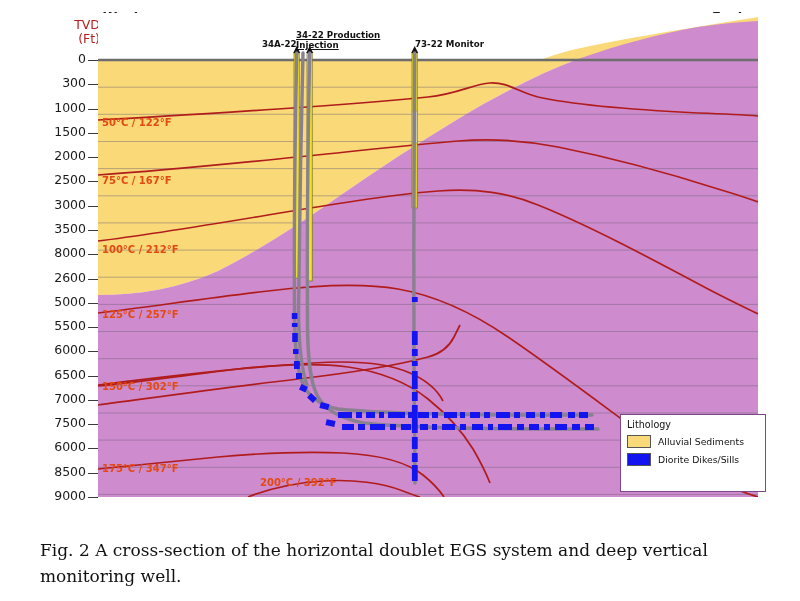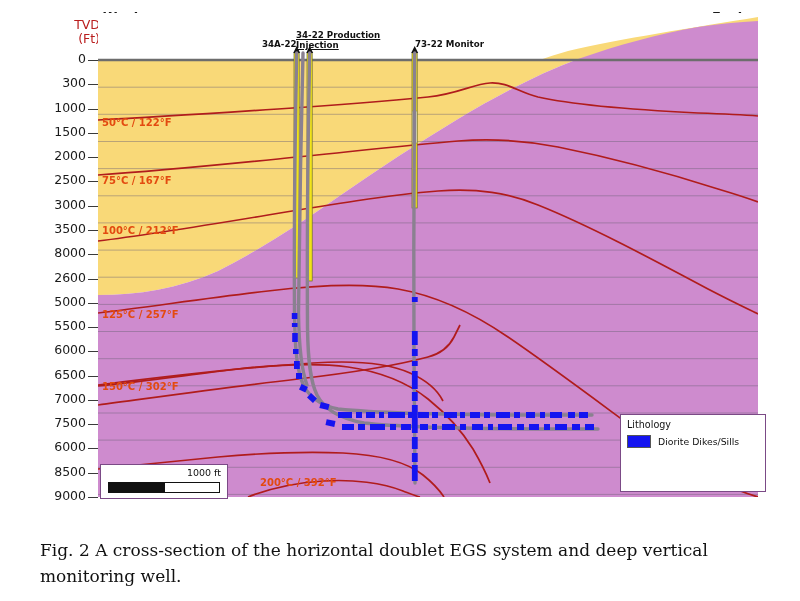--- a/index.html
+++ b/index.html
@@ -352,41 +352,39 @@
   </div>
 
   <div class="well-label" id="lbl-34a">34A-22</div>
   <div class="well-label" id="lbl-3422">34-22 Production
 Injection</div>
   <div class="well-label" id="lbl-7322">73-22 Monitor</div>
 
   <div id="temp-labels">
         <div class="temp-label" style="left: 102px; top: 117px;">50°C / 122°F</div>
         <div class="temp-label" style="left: 102px; top: 175px;">75°C / 167°F</div>
-        <div class="temp-label" style="left: 102px; top: 225px;">100°C / 212°F</div>
+        <div class="temp-label" style="left: 102px; top: 244px;">100°C / 212°F</div>
         <div class="temp-label" style="left: 102px; top: 309px;">125°C / 257°F</div>
         <div class="temp-label" style="left: 102px; top: 381px;">150°C / 302°F</div>
         <div class="temp-label" style="left: 102px; top: 463px;">175°C / 347°F</div>
         <div class="temp-label" style="left: 260px; top: 477px;">200°C / 392°F</div>
       </div>
 
   <div id="legend">
     <div id="legend-title">Lithology</div>
     <div id="legend-rows">
           <div class="leg-row">
+            <div class="leg-swatch" style="background: rgb(249, 217, 120);"></div>
+            <div class="leg-text">Alluvial Sediments</div>
+          </div>
+          <div class="leg-row">
             <div class="leg-swatch" style="background: rgb(20, 20, 240);"></div>
             <div class="leg-text">Diorite Dikes/Sills</div>
           </div>
         </div>
   </div>
 
-  <div id="scalebar">
-    <div id="scale-text">1000 ft</div>
-    <div id="scale-bar-outer">
-      <div id="scale-bar-fill"></div>
-    </div>
-  </div>
 
 </div>
 
 <div id="caption">Fig.  2 A cross-section of the horizontal doublet EGS system and deep vertical monitoring well.</div>
 
 </div>
 
 </body></html>

